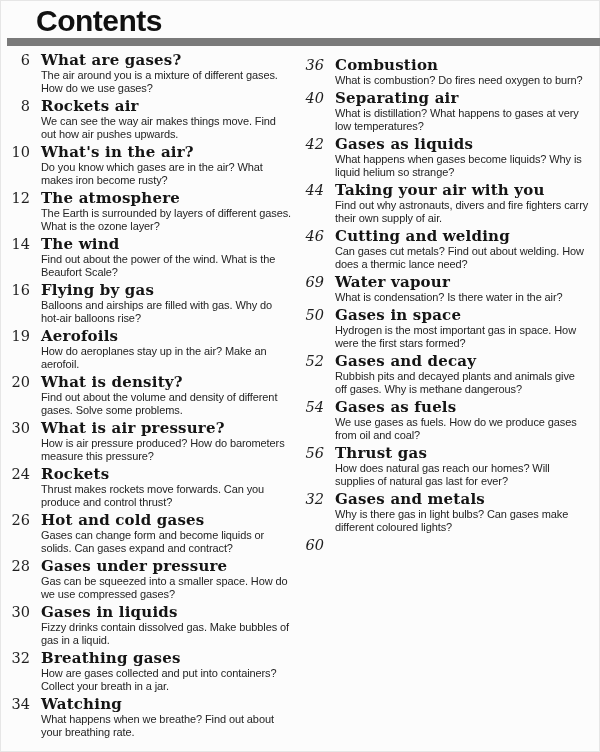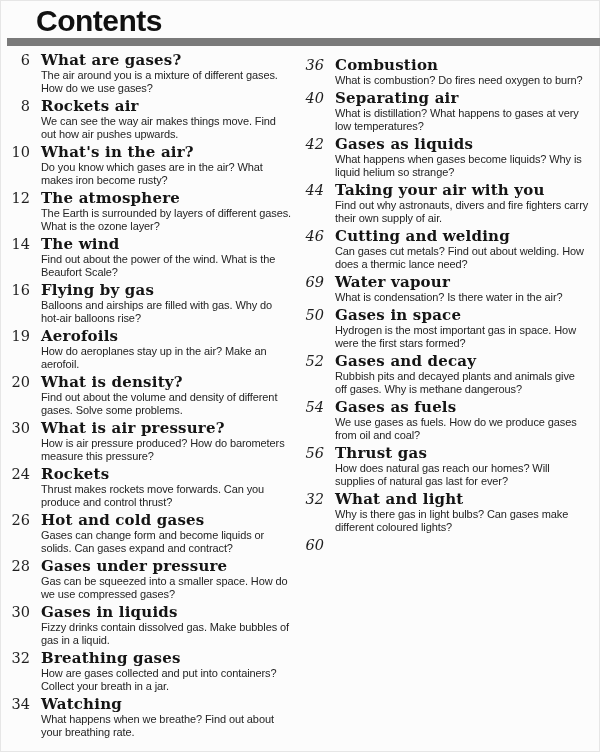--- a/index.html
+++ b/index.html
@@ -246,21 +246,21 @@
       <div class="entry">
         <span class="num">56</span>
         <div class="ebody">
           <div class="etitle">Thrust gas</div>
           <div class="edesc">How does natural gas reach our homes? Will supplies of natural gas last for ever?</div>
         </div>
       </div>
       <div class="entry">
         <span class="num">32</span>
         <div class="ebody">
-          <div class="etitle">What and light</div>
+          <div class="etitle">Gases and metals</div>
           <div class="edesc">Why is there gas in light bulbs? Can gases make different coloured lights?</div>
         </div>
       </div>
       <div class="entry">
         <span class="num">60</span>
       </div>
     </div>
 
   </div>
 </div>

